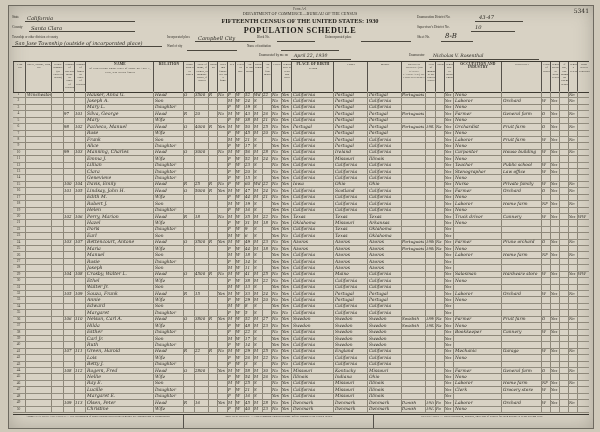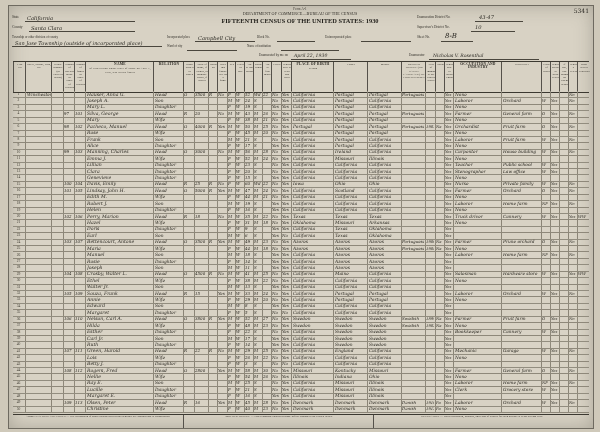--- a/index.html
+++ b/index.html
@@ -96,20 +96,21 @@
 </head>
 <body>
 
 <div id="sheet">
   <div class="page">
 
     <div class="hdr">
       <div class="formno">Form A-1</div>
       <div class="dept">DEPARTMENT OF COMMERCE—BUREAU OF THE CENSUS</div>
       <div class="title1">FIFTEENTH CENSUS OF THE UNITED STATES: 1930</div>
+      <div class="title2">POPULATION SCHEDULE</div>
 
       <div class="lbl" style="left:3px;top:9px;">State</div>
       <div class="fieldline" style="left:16px;top:14.5px;width:110px;"></div>
       <div class="hand hw" style="left:18px;top:8.5px;">California</div>
 
       <div class="lbl" style="left:3px;top:19px;">County</div>
       <div class="fieldline" style="left:20px;top:24.5px;width:106px;"></div>
       <div class="hand hw" style="left:22px;top:18.5px;">Santa Clara</div>
 
       <div class="lbl" style="left:3px;top:29px;font-size:3.1px;">Township or other division of county</div>

